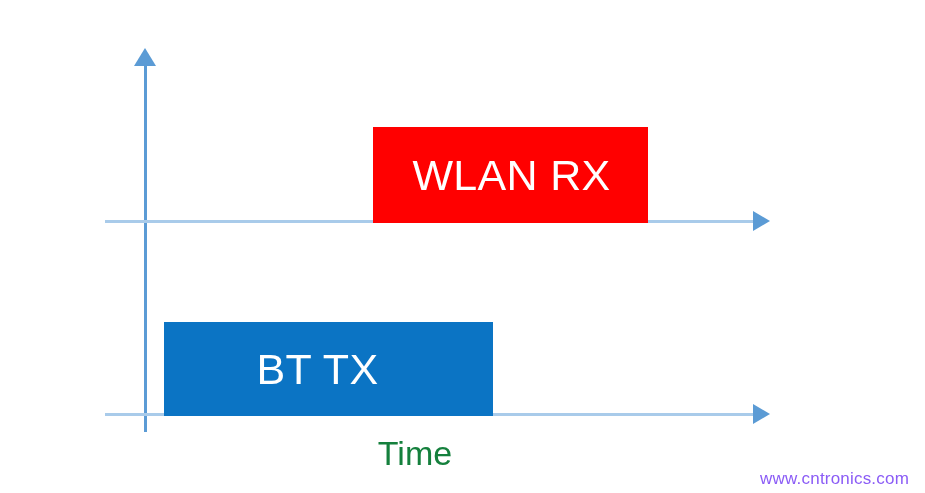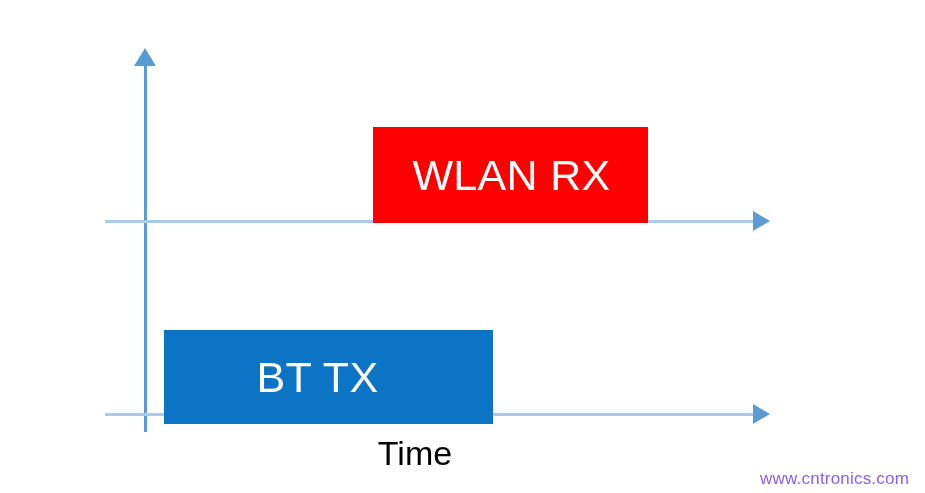--- a/index.html
+++ b/index.html
@@ -68,40 +68,39 @@
     width: 275px;
     height: 96px;
     background: #FF0000;
   }
   #block-bt-tx {
     left: 164px;
     top: 322px;
     width: 329px;
     height: 94px;
     background: #0B74C4;
-    margin-top: 8px;
   }
   #block-bt-tx .block-label {
     position: relative;
     left: -11px;
   }
   #block-wlan-rx .block-label {
     position: relative;
     left: 1px;
   }
 
   
   #axis-label-time {
     position: absolute;
     left: 0;
     top: 433px;
     width: 830px;
     text-align: center;
     font-size: 34px;
-    color: #000000;
+    color: #15803d;
     line-height: 1.2;
   }
   #watermark {
     position: absolute;
     right: 16px;
     bottom: 4px;
     font-size: 17px;
     color: #8b5cf6;
     letter-spacing: 0.2px;
     white-space: nowrap;

